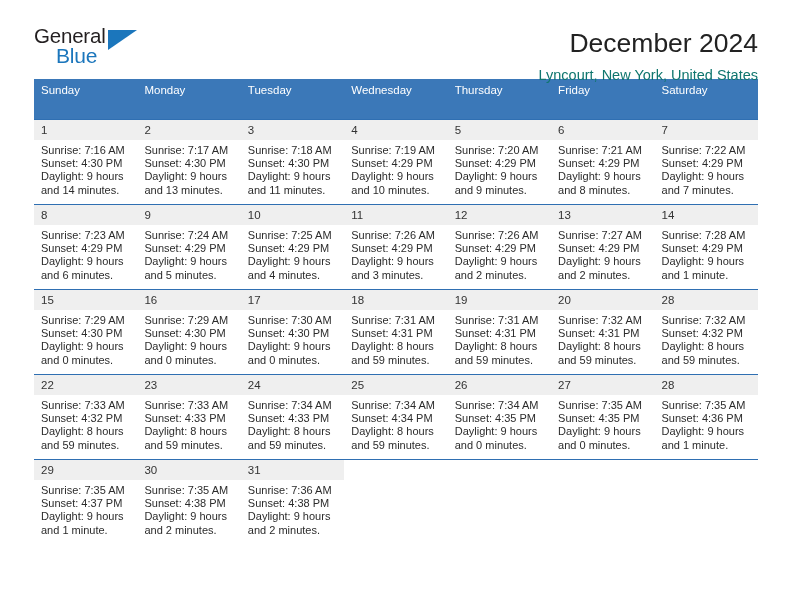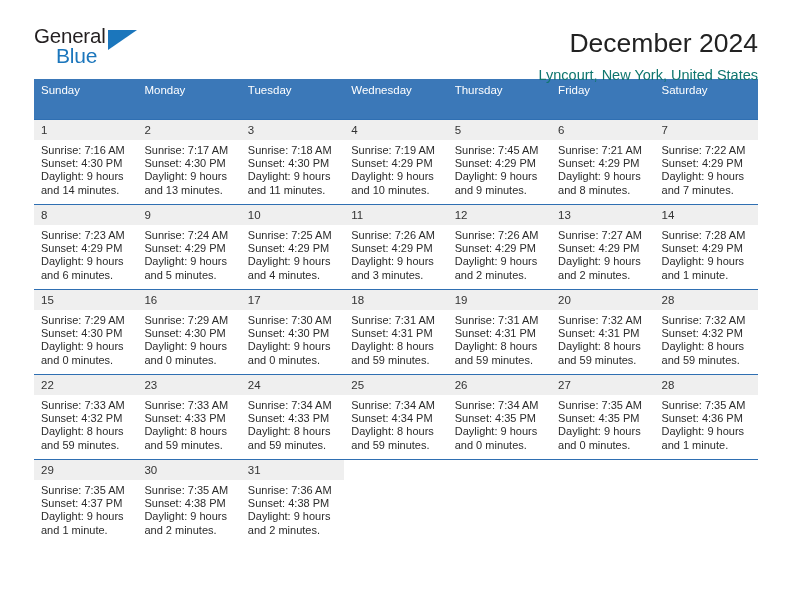--- a/index.html
+++ b/index.html
@@ -217,21 +217,21 @@
                 <div>Sunset: 4:29 PM</div>
                 <div>Daylight: 9 hours</div>
                 <div>and 10 minutes.</div>
               </div>
             </div>
           </td>
         <td>
             <div class="daycell">
               <div class="daynum">5</div>
               <div class="info">
-                <div>Sunrise: 7:45 AM</div>
+                <div>Sunrise: 7:20 AM</div>
                 <div>Sunset: 4:29 PM</div>
                 <div>Daylight: 9 hours</div>
                 <div>and 9 minutes.</div>
               </div>
             </div>
           </td>
         <td>
             <div class="daycell">
               <div class="daynum">6</div>
               <div class="info">

